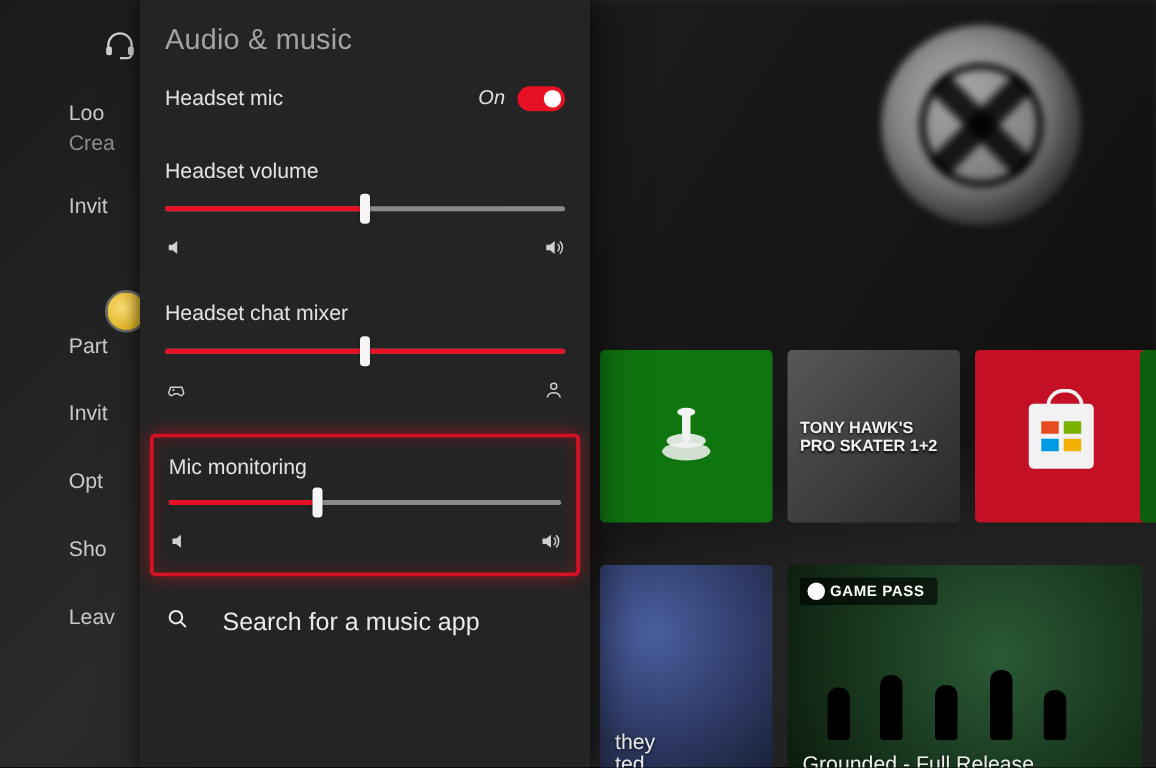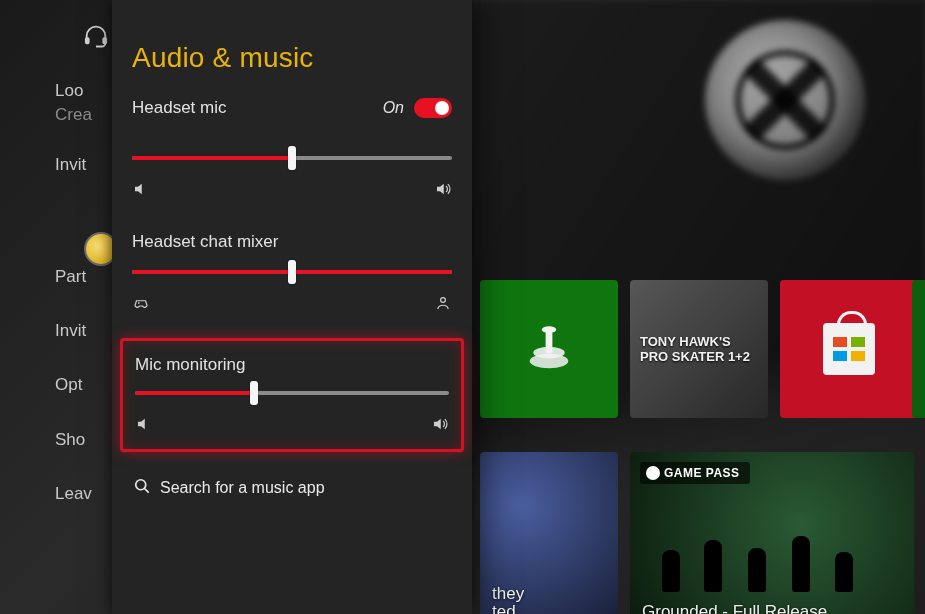--- a/index.html
+++ b/index.html
@@ -138,22 +138,22 @@
   
   .panel {
     position: absolute; left: 112px; top: 0;
     width: 360px; height: 614px;
     background: #242424;
     box-shadow: 8px 0 30px rgba(0,0,0,0.5), -2px 0 10px rgba(0,0,0,0.4);
     color: #e6e6e6;
     padding: 18px 20px 0 20px;
   }
   .panel h1 {
-    font-size: 28px; font-weight: 400; letter-spacing: 0.2px;
-    color: #eab308; margin-bottom: 24px; margin-top: 24px;
+    font-size: 23px; font-weight: 400; letter-spacing: 0.2px;
+    color: #a3a3a3; margin-bottom: 24px;
   }
   .setting-row {
     display:flex; align-items:center; justify-content:space-between;
     font-size: 17px; font-weight:400; color:#e2e2e2;
     margin-bottom: 30px;
   }
   .toggle-wrap { display:flex; align-items:center; gap:10px; }
   .toggle-state { font-size:16px; color:#e0e0e0;font-style:italic; }
   .toggle {
     width: 38px; height: 20px; border-radius: 20px;
@@ -192,22 +192,22 @@
     position: relative;
     border: 3px solid rgba(232,17,35,0.9);
     border-radius: 4px;
     padding: 14px 12px 16px;
     margin: 4px -12px 16px;
     box-shadow: 0 0 14px rgba(232,17,35,0.5), inset 0 0 14px rgba(232,17,35,0.25);
   }
   .highlight-box .slider-label { margin-bottom: 16px; }
 
   .search-row {
-    display:flex; align-items:center; gap:8px;
-    font-size: 16px; color:#eaeaea; margin-top: 18px; padding: 6px 0;
+    display:flex; align-items:center; gap:26px;
+    font-size: 20px; color:#eaeaea; margin-top: 18px; padding: 6px 0;
   }
 
   :root { --accent: #e81123; }
 </style>
 </head>
 <body>
 
 <div class="stage">
 
   <div class="bg-console">
@@ -279,20 +279,21 @@
       <span>Headset mic</span>
       <div class="toggle-wrap">
         <span class="toggle-state">On</span>
         <div class="toggle">
           <div class="knob"></div>
         </div>
       </div>
     </div>
 
     <div class="slider-block">
+      <div class="slider-label">Headset volume</div>
       <div class="slider-track">
         <div class="slider-fill" style="width:50%"></div>
         <div class="slider-thumb" style="left:50%"></div>
       </div>
       <div class="icon-row">
         <span>
           <svg width="18" height="18" viewBox="0 0 24 24" fill="currentColor">
               <path d="M4 9v6h4l5 4V5L8 9H4z"></path>
             </svg>
         </span>

